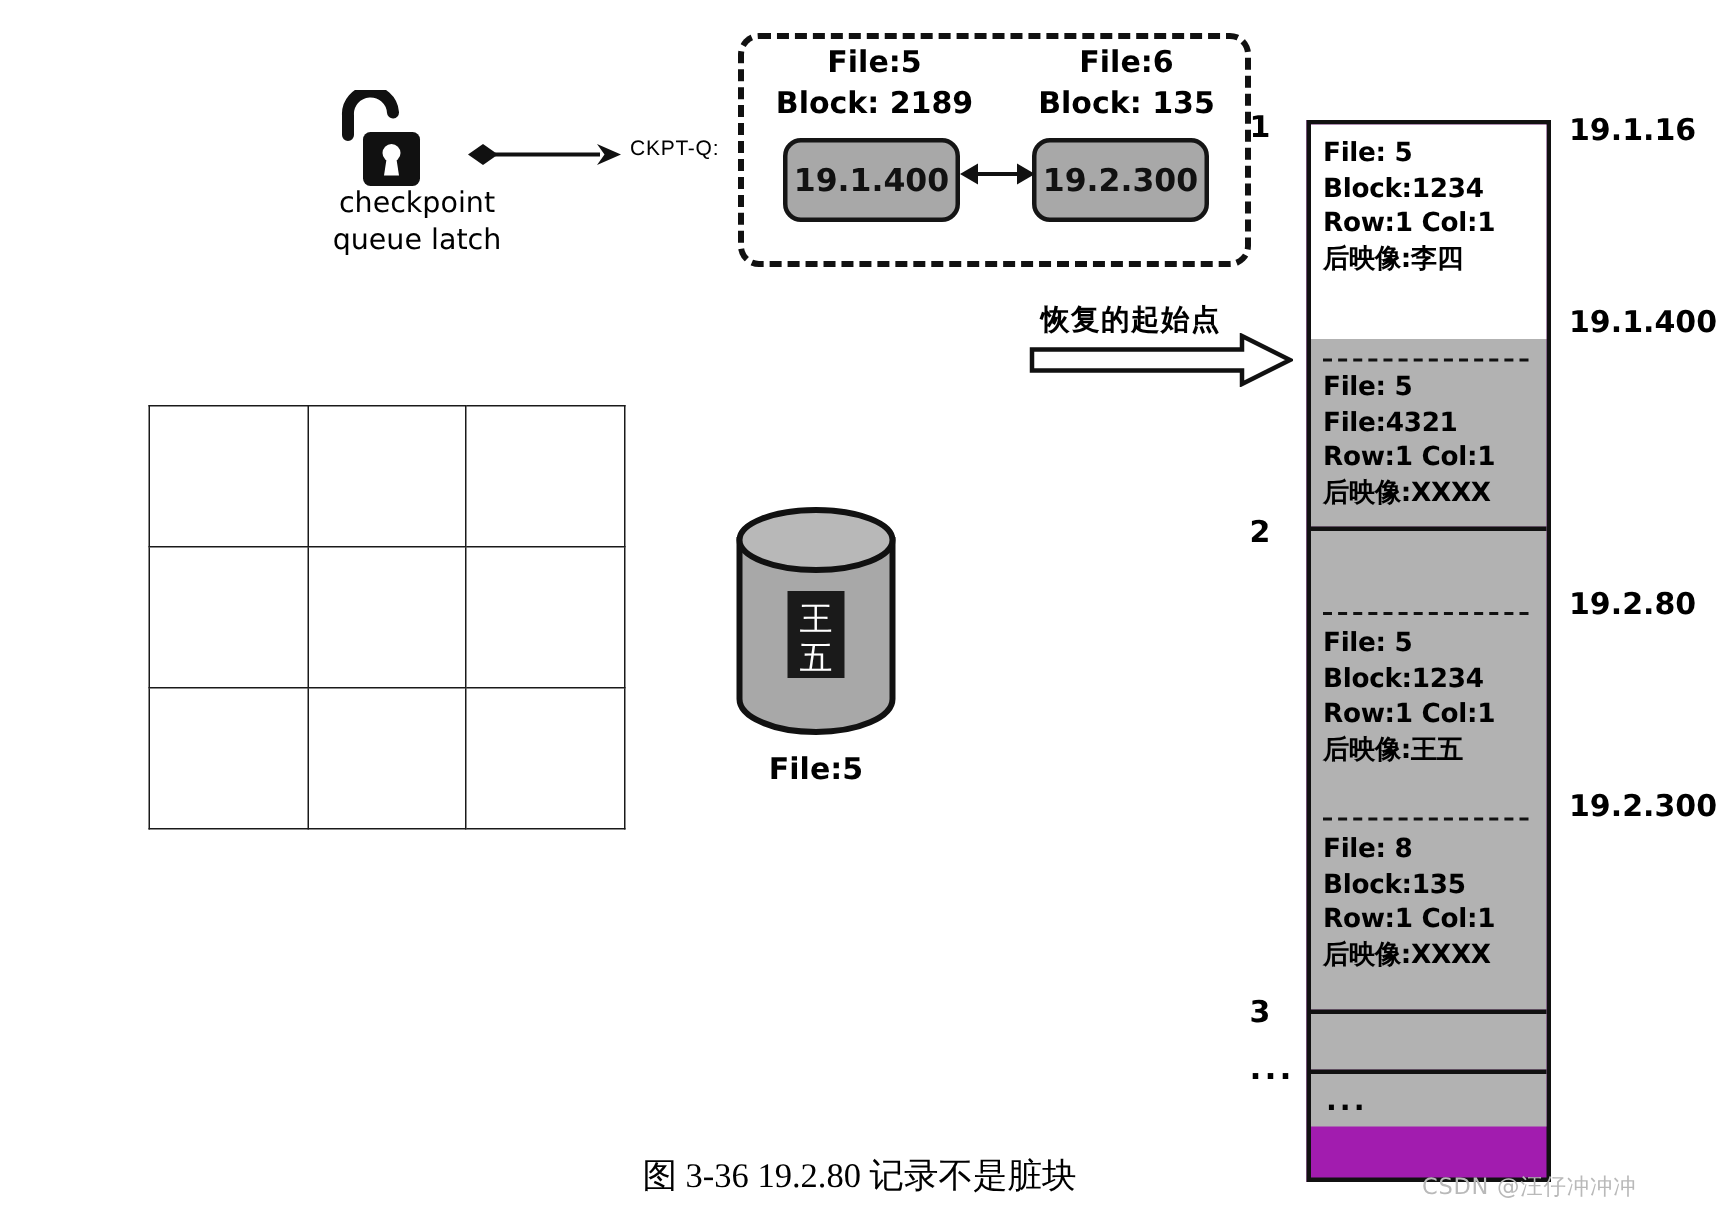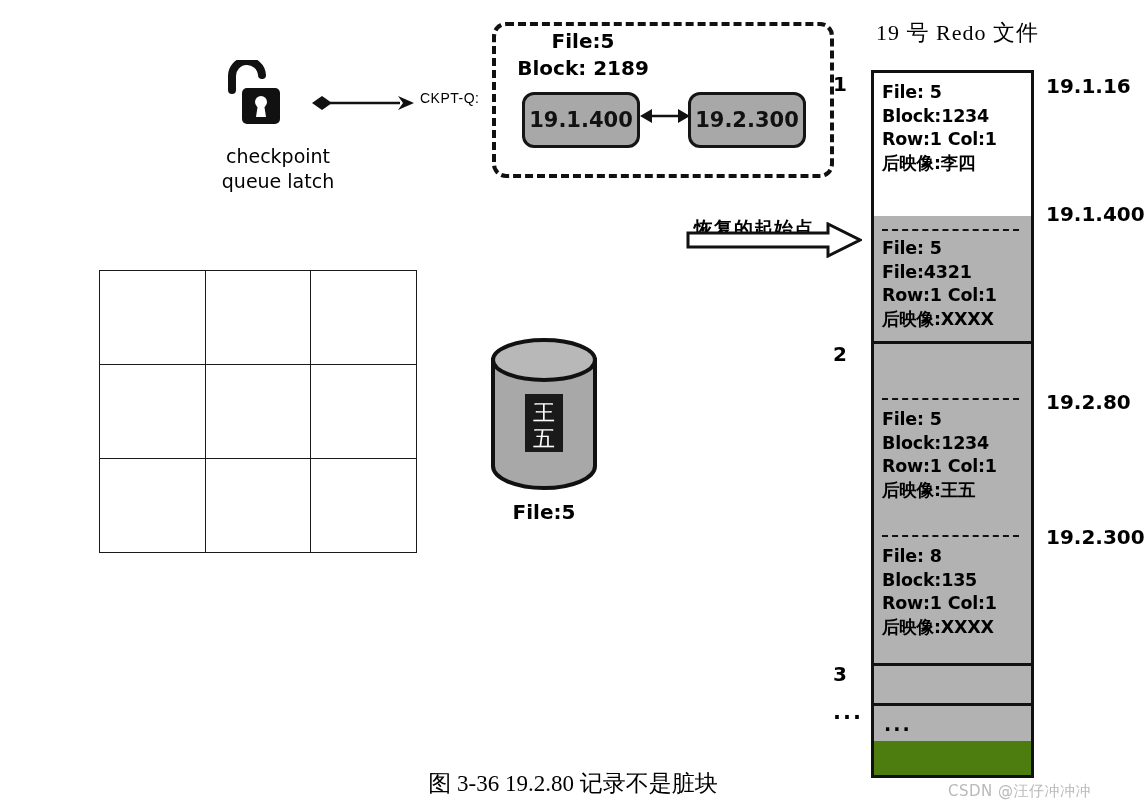--- a/index.html
+++ b/index.html
@@ -10,21 +10,21 @@
     color:#000;
     position:relative;
     overflow:hidden;
   }
   .canvas{position:absolute;left:0;top:0;width:1146px;height:810px;}
   .abs{position:absolute;}
 
   
   #latch-group{left:198px;top:60px;width:180px;}
   #latch-icon{position:absolute;left:24px;top:0px;width:64px;height:66px;}
-  #latch-caption{position:absolute;left:0px;top:84px;width:160px;
+  #latch-caption{position:absolute;left:0px;top:63px;width:160px;
     font-size:19px;line-height:25px;font-weight:400;text-align:center;
     font-family:"DejaVu Sans",sans-serif;letter-spacing:0px;}
 
   #connector{left:310px;top:88px;width:110px;height:30px;}
   #ckpt-q-label{left:420px;top:90px;font-size:14px;font-family:Liberation Sans, sans-serif;
     letter-spacing:0.5px;}
 
   
   #queue-box{
     left:492px;top:22px;width:342px;height:156px;
@@ -51,39 +51,39 @@
   
   .marker{position:absolute;font-size:20px;font-weight:bold;
           font-family:"DejaVu Sans",sans-serif;}
   #marker-1{left:833px;top:72px;}
   #marker-2{left:833px;top:342px;}
   #marker-3{left:833px;top:662px;}
   #marker-4{left:833px;top:700px;font-size:21px;letter-spacing:2px;}
 
   
   #recovery-label{left:694px;top:200px;font-size:19px;font-weight:bold;
-     font-family:"DejaVu Sans",sans-serif;letter-spacing:1px;margin-top:16px;}
+     font-family:"DejaVu Sans",sans-serif;letter-spacing:1px;}
   #recovery-arrow{left:686px;top:222px;width:176px;height:36px;}
 
   
   #grid-table{left:99px;top:270px;width:318px;height:283px;}
   #grid-table td{border:1.6px solid #1a1a1a;padding:0;}
   #grid-table{border-collapse:collapse;}
 
   
   #cylinder{left:489px;top:338px;width:110px;height:152px;}
   #cyl-label{left:470px;top:500px;width:148px;text-align:center;
     font-size:20px;font-weight:bold;font-family:"DejaVu Sans",sans-serif;}
 
   
   #redo-title{left:876px;top:18px;font-size:22px;
     font-family:"Liberation Serif","DejaVu Serif",serif;letter-spacing:1px;}
   #redo-file{
-    left:871px;top:70px;width:163px;height:708px;
-    border:3px solid #111;box-sizing:border-box;background:#4d7c0f;
+    left:871px;top:80px;width:163px;height:708px;
+    border:3px solid #111;box-sizing:border-box;background:#a21caf;
   }
   .redo-seg{position:absolute;left:0;width:100%;box-sizing:border-box;}
   .seg-gray{background:#b2b2b2;}
   .seg-white{background:#ffffff;}
   .seg-line-top{border-top:3px solid #111;}
   .redo-entry{position:absolute;left:8px;}
   .redo-entry div{font-size:17.5px;font-weight:bold;line-height:23.5px;
      font-family:"DejaVu Sans",sans-serif;white-space:nowrap;letter-spacing:-0.2px;}
   .dash-sep{position:absolute;left:8px;width:137px;border-top:2.5px dashed #111;}
 
@@ -128,20 +128,24 @@
   </div>
 
   <div class="abs" id="ckpt-q-label">CKPT-Q:</div>
 
   <div class="abs" id="queue-box"></div>
 
   <div class="abs q-head" id="q-head-1">
     <span>File:5</span><br>
     <span>Block: 2189</span>
   </div>
+  <div class="abs q-head" id="q-head-2">
+    <span>File:6</span><br>
+    <span>Block: 135</span>
+  </div>
 
   <div class="q-node" id="q-node-1">19.1.400</div>
   <div class="q-node" id="q-node-2">19.2.300</div>
 
   <div class="abs" id="q-link">
     <svg width="50" height="24" viewBox="0 0 50 24">
       <line x1="8" y1="12" x2="42" y2="12" stroke="#111" stroke-width="2.6"></line>
       <path d="M0 12 L12 5 L12 19 Z" fill="#111"></path>
       <path d="M50 12 L38 5 L38 19 Z" fill="#111"></path>
     </svg>
@@ -183,21 +187,20 @@
     <svg width="110" height="152" viewBox="0 0 110 152">
       <path d="M4 22 L4 128 A51 22 0 0 0 106 128 L106 22 Z" fill="#a8a8a8" stroke="#111" stroke-width="4"></path>
       <ellipse cx="55" cy="22" rx="51" ry="20" fill="#b8b8b8" stroke="#111" stroke-width="4"></ellipse>
       <rect x="36" y="56" width="38" height="58" fill="#1a1a1a"></rect>
       <text x="55" y="82" font-size="22" fill="#fff" text-anchor="middle" font-family="DejaVu Sans, sans-serif">王</text>
       <text x="55" y="108" font-size="22" fill="#fff" text-anchor="middle" font-family="DejaVu Sans, sans-serif">五</text>
     </svg>
   </div>
   <div class="abs" id="cyl-label">File:5</div>
 
-  <div class="abs" id="redo-title">19 号 Redo 文件</div>
 
   <div class="abs" id="redo-file">
 
     <div class="redo-seg seg-white" style="top:0px;height:143px;"></div>
     <div class="redo-seg seg-gray" style="top:143px;height:125px;"></div>
     <div class="redo-seg seg-gray seg-line-top" style="top:268px;height:322px;"></div>
     <div class="redo-seg seg-gray seg-line-top" style="top:590px;height:40px;"></div>
     <div class="redo-seg seg-gray seg-line-top" style="top:630px;height:38px;"></div>
 
     <div class="redo-entry" style="top:8px;">

